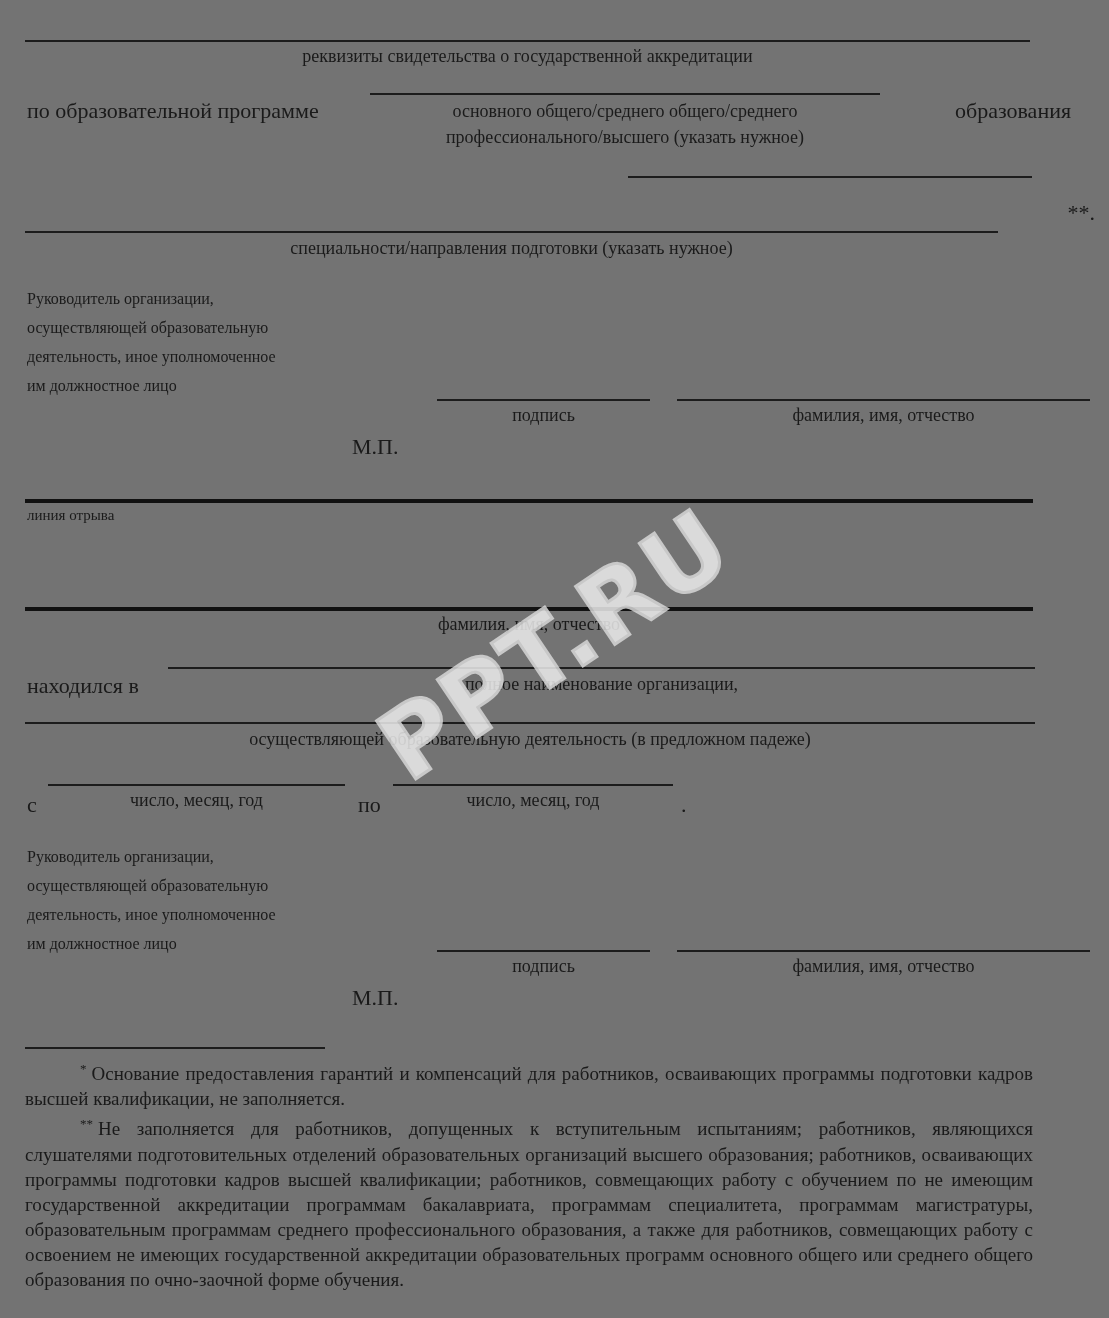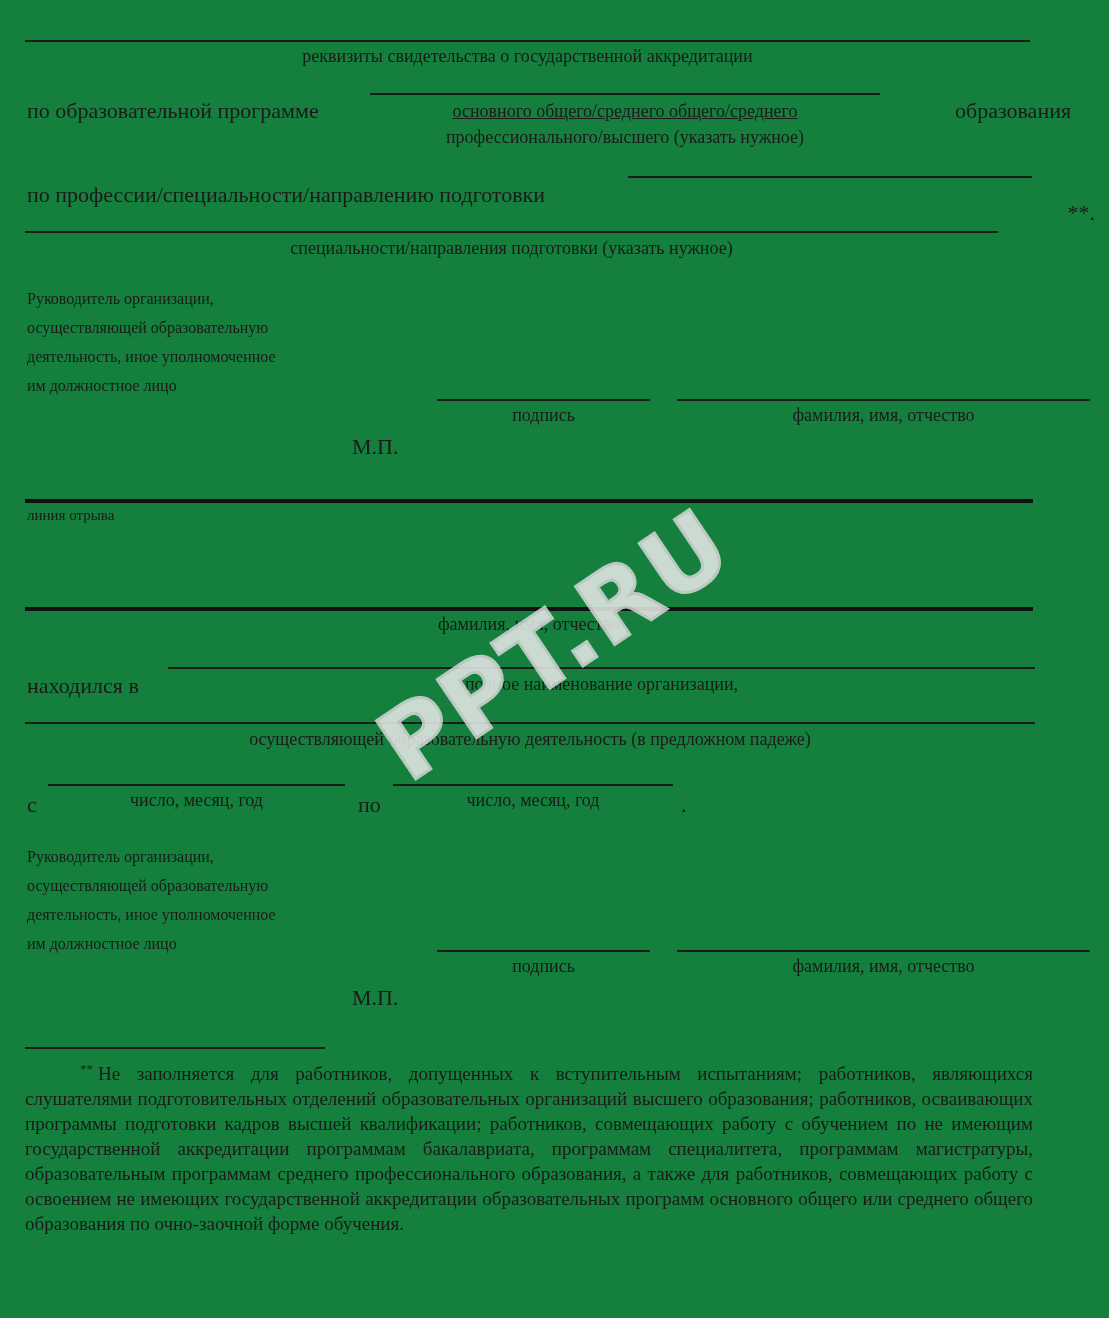--- a/index.html
+++ b/index.html
@@ -1,20 +1,20 @@
 <!DOCTYPE html>
 <html lang="ru"><head>
 <meta charset="utf-8">
 <style>
   html, body { margin: 0; padding: 0; background: #ffffff; }
   #page {
     position: relative;
     width: 1109px;
     height: 1318px;
-    background: #15803d;
+    background: #737373;
     font-family: "Liberation Serif", "DejaVu Serif", serif;
     color: #1a1a1a;
     overflow: hidden;
   }
   .abs { position: absolute; }
   .t  { font-size: 22px; line-height: 24px; white-space: nowrap; margin-top: 33px; }
   .cap { font-size: 18px; line-height: 20px; text-align: center; white-space: nowrap; }
   .fline { border-bottom: 2px solid #1c1c1c; height: 0; }      
   .rule  { background: #1c1c1c; height: 2px; }                  
   .thick { background: #111111; height: 4px; }                  
@@ -47,24 +47,23 @@
 <body>
 
 <div id="page">
 
   <div class="abs rule" style="left:25px; top:40px; width:1005px;"></div>
   <div class="abs cap" style="left:25px; top:46px; width:1005px;">реквизиты свидетельства о государственной аккредитации</div>
 
   <div class="abs t" style="left:27px; top:66px;">по образовательной программе</div>
   <div class="abs fline" style="left:370px; top:93px; width:510px;"></div>
   <div class="abs t" style="left:955px; top:66px;">образования</div>
-  <div class="abs cap" style="left:370px; top:101px; width:510px;text-decoration:underline;">основного общего/среднего общего/среднего</div>
+  <div class="abs cap" style="left:370px; top:101px; width:510px;">основного общего/среднего общего/среднего</div>
   <div class="abs cap" style="left:370px; top:127px; width:510px;">профессионального/высшего (указать нужное)</div>
 
-  <div class="abs t" style="left:27px; top:150px;">по профессии/специальности/направлению подготовки</div>
   <div class="abs fline" style="left:628px; top:176px; width:404px;"></div>
   <div class="abs marker" style="left:1000px; top:200px; width:95px;">**.</div>
   <div class="abs fline" style="left:25px; top:231px; width:973px;"></div>
   <div class="abs cap" style="left:25px; top:238px; width:973px;">специальности/направления подготовки (указать нужное)</div>
 
   <div class="abs leader" style="left:27px; top:284px;">
     <div class="ln">Руководитель организации,</div>
     <div class="ln">осуществляющей образовательную</div>
     <div class="ln">деятельность, иное уполномоченное</div>
     <div class="ln">им должностное лицо</div>
@@ -104,18 +103,19 @@
   </div>
 
   <div class="abs fline" style="left:437px; top:950px; width:213px;"></div>
   <div class="abs fline" style="left:677px; top:950px; width:413px;"></div>
   <div class="abs t" style="left:352px; top:953px;">М.П.</div>
   <div class="abs cap" style="left:437px; top:956px; width:213px;">подпись</div>
   <div class="abs cap" style="left:677px; top:956px; width:413px;">фамилия, имя, отчество</div>
 
   <div class="abs rule" style="left:25px; top:1047px; width:300px;"></div>
   <div class="abs" id="footnotes">
+    <p><sup>*</sup><span>Основание предоставления гарантий и компенсаций для работников, осваивающих программы подготовки кадров высшей квалификации, не заполняется.</span></p>
     <p><sup>**</sup><span>Не заполняется для работников, допущенных к вступительным испытаниям; работников, являющихся слушателями подготовительных отделений образовательных организаций высшего образования; работников, осваивающих программы подготовки кадров высшей квалификации; работников, совмещающих работу с обучением по не имеющим государственной аккредитации программам бакалавриата, программам специалитета, программам магистратуры, образовательным программам среднего профессионального образования, а также для работников, совмещающих работу с освоением не имеющих государственной аккредитации образовательных программ основного общего или среднего общего образования по очно-заочной форме обучения.</span></p>
   </div>
 
   <div class="abs watermark">PPT.RU</div>
 
 </div>
 
 </body></html>

